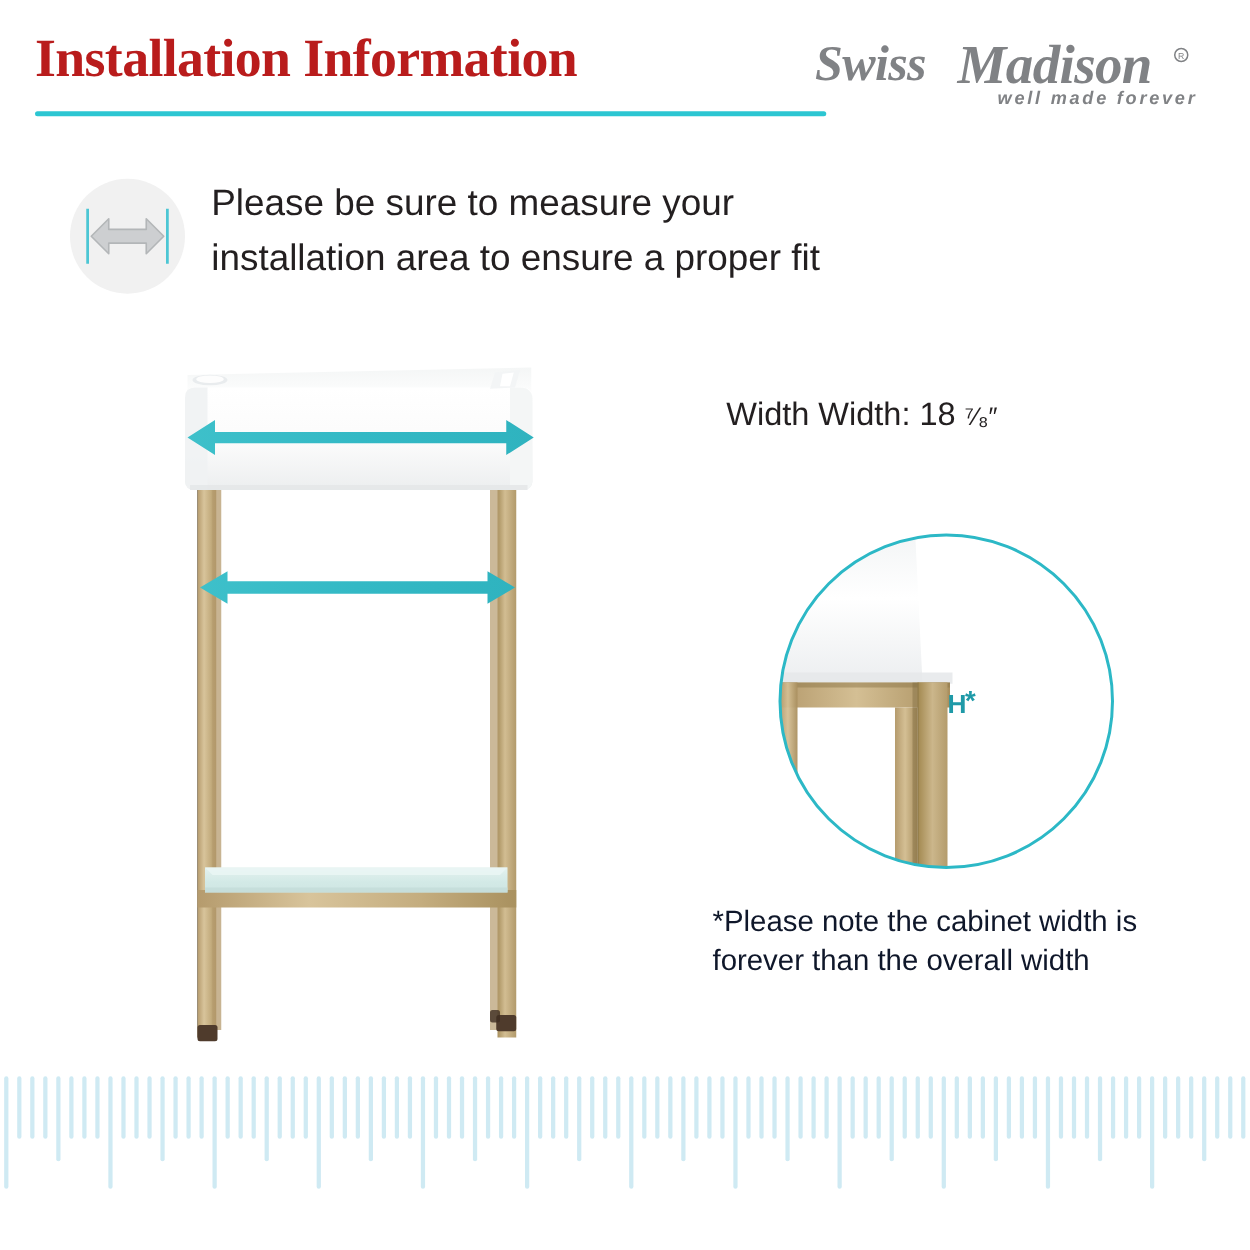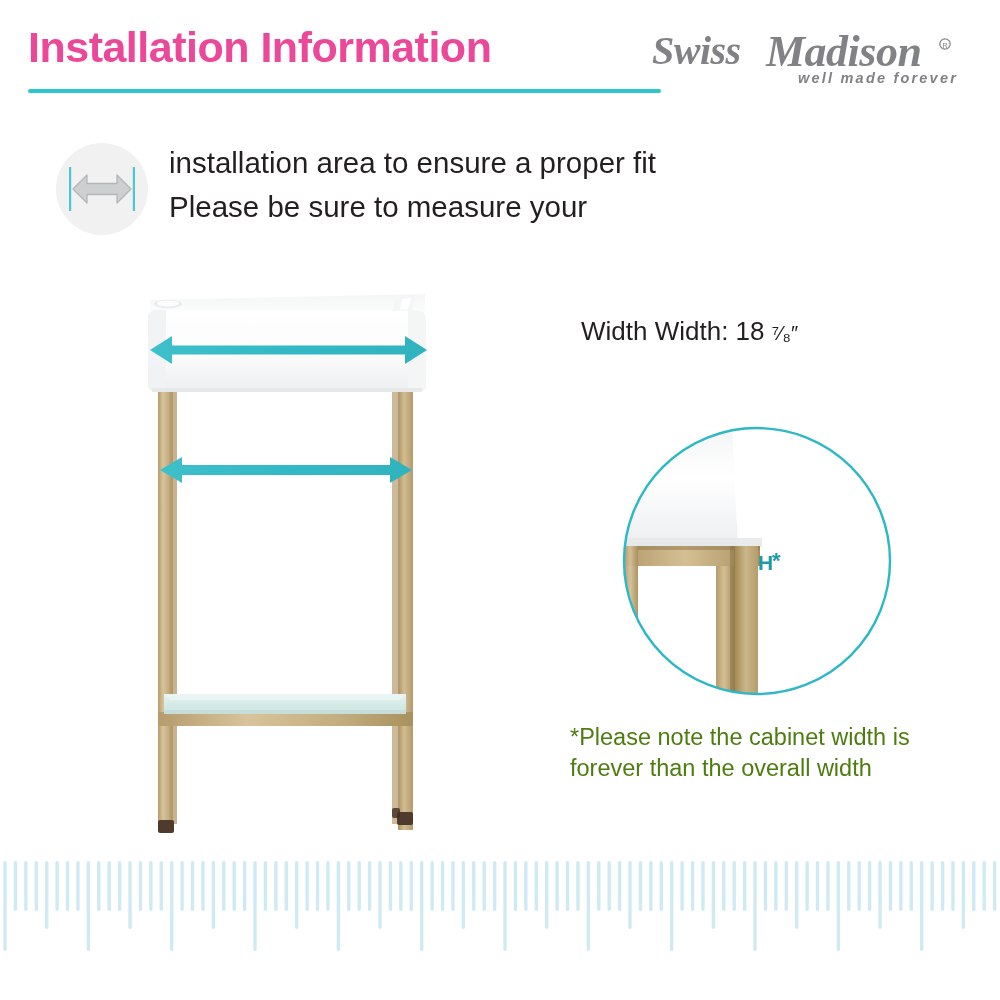--- a/index.html
+++ b/index.html
@@ -29,22 +29,23 @@
     width: 1000px;
     height: 110px;
   }
   .page-title {
     position: absolute;
     left: 28px;
     top: 23px;
     font-size: 43px;
     font-weight: bold;
     letter-spacing: -0.5px;
-    color: #ec4899;
+    color: #b91c1c;
     white-space: nowrap;
+    font-family: Liberation Serif, serif;
   }
   .title-rule {
     position: absolute;
     left: 28px;
     top: 89px;
     width: 633px;
     height: 4px;
     background: #2cc6d2;
     border-radius: 2px;
   }
@@ -130,21 +131,21 @@
   .detail svg { display: block; }
 
   
   .footnote {
     position: absolute;
     left: 570px;
     top: 722px;
     width: 400px;
     font-size: 23.5px;
     line-height: 31px;
-    color: #4d7c0f;
+    color: #0f172a;
   }
 
   
   .ruler {
     position: absolute;
     left: 0;
     top: 855px;
     width: 1000px;
     height: 110px;
   }
@@ -180,22 +181,22 @@
     <div class="measure-icon">
       <svg width="92" height="92" viewBox="0 0 92 92">
 
         <rect x="13" y="24" width="2.2" height="44" fill="#4cc6d4"></rect>
         <rect x="76.8" y="24" width="2.2" height="44" fill="#4cc6d4"></rect>
 
         <path d="M17 46 L31 32 L31 40.5 L61 40.5 L61 32 L75 46 L61 60 L61 51.5 L31 51.5 L31 60 Z" fill="#cdcfd1" stroke="#b3b6b8" stroke-width="1.3" stroke-linejoin="round"></path>
       </svg>
     </div>
     <div class="measure-text">
+      <div>Please be sure to measure your</div>
       <div>installation area to ensure a proper fit</div>
-      <div>Please be sure to measure your</div>
     </div>
   </div>
 
   <div class="product">
     <svg width="340" height="570" viewBox="0 0 340 570">
       <defs>
         <linearGradient id="sinkFront" x1="0" y1="0" x2="0" y2="1">
           <stop offset="0%" stop-color="#ffffff"></stop>
           <stop offset="55%" stop-color="#fbfbfb"></stop>
           <stop offset="100%" stop-color="#eceeef"></stop>

